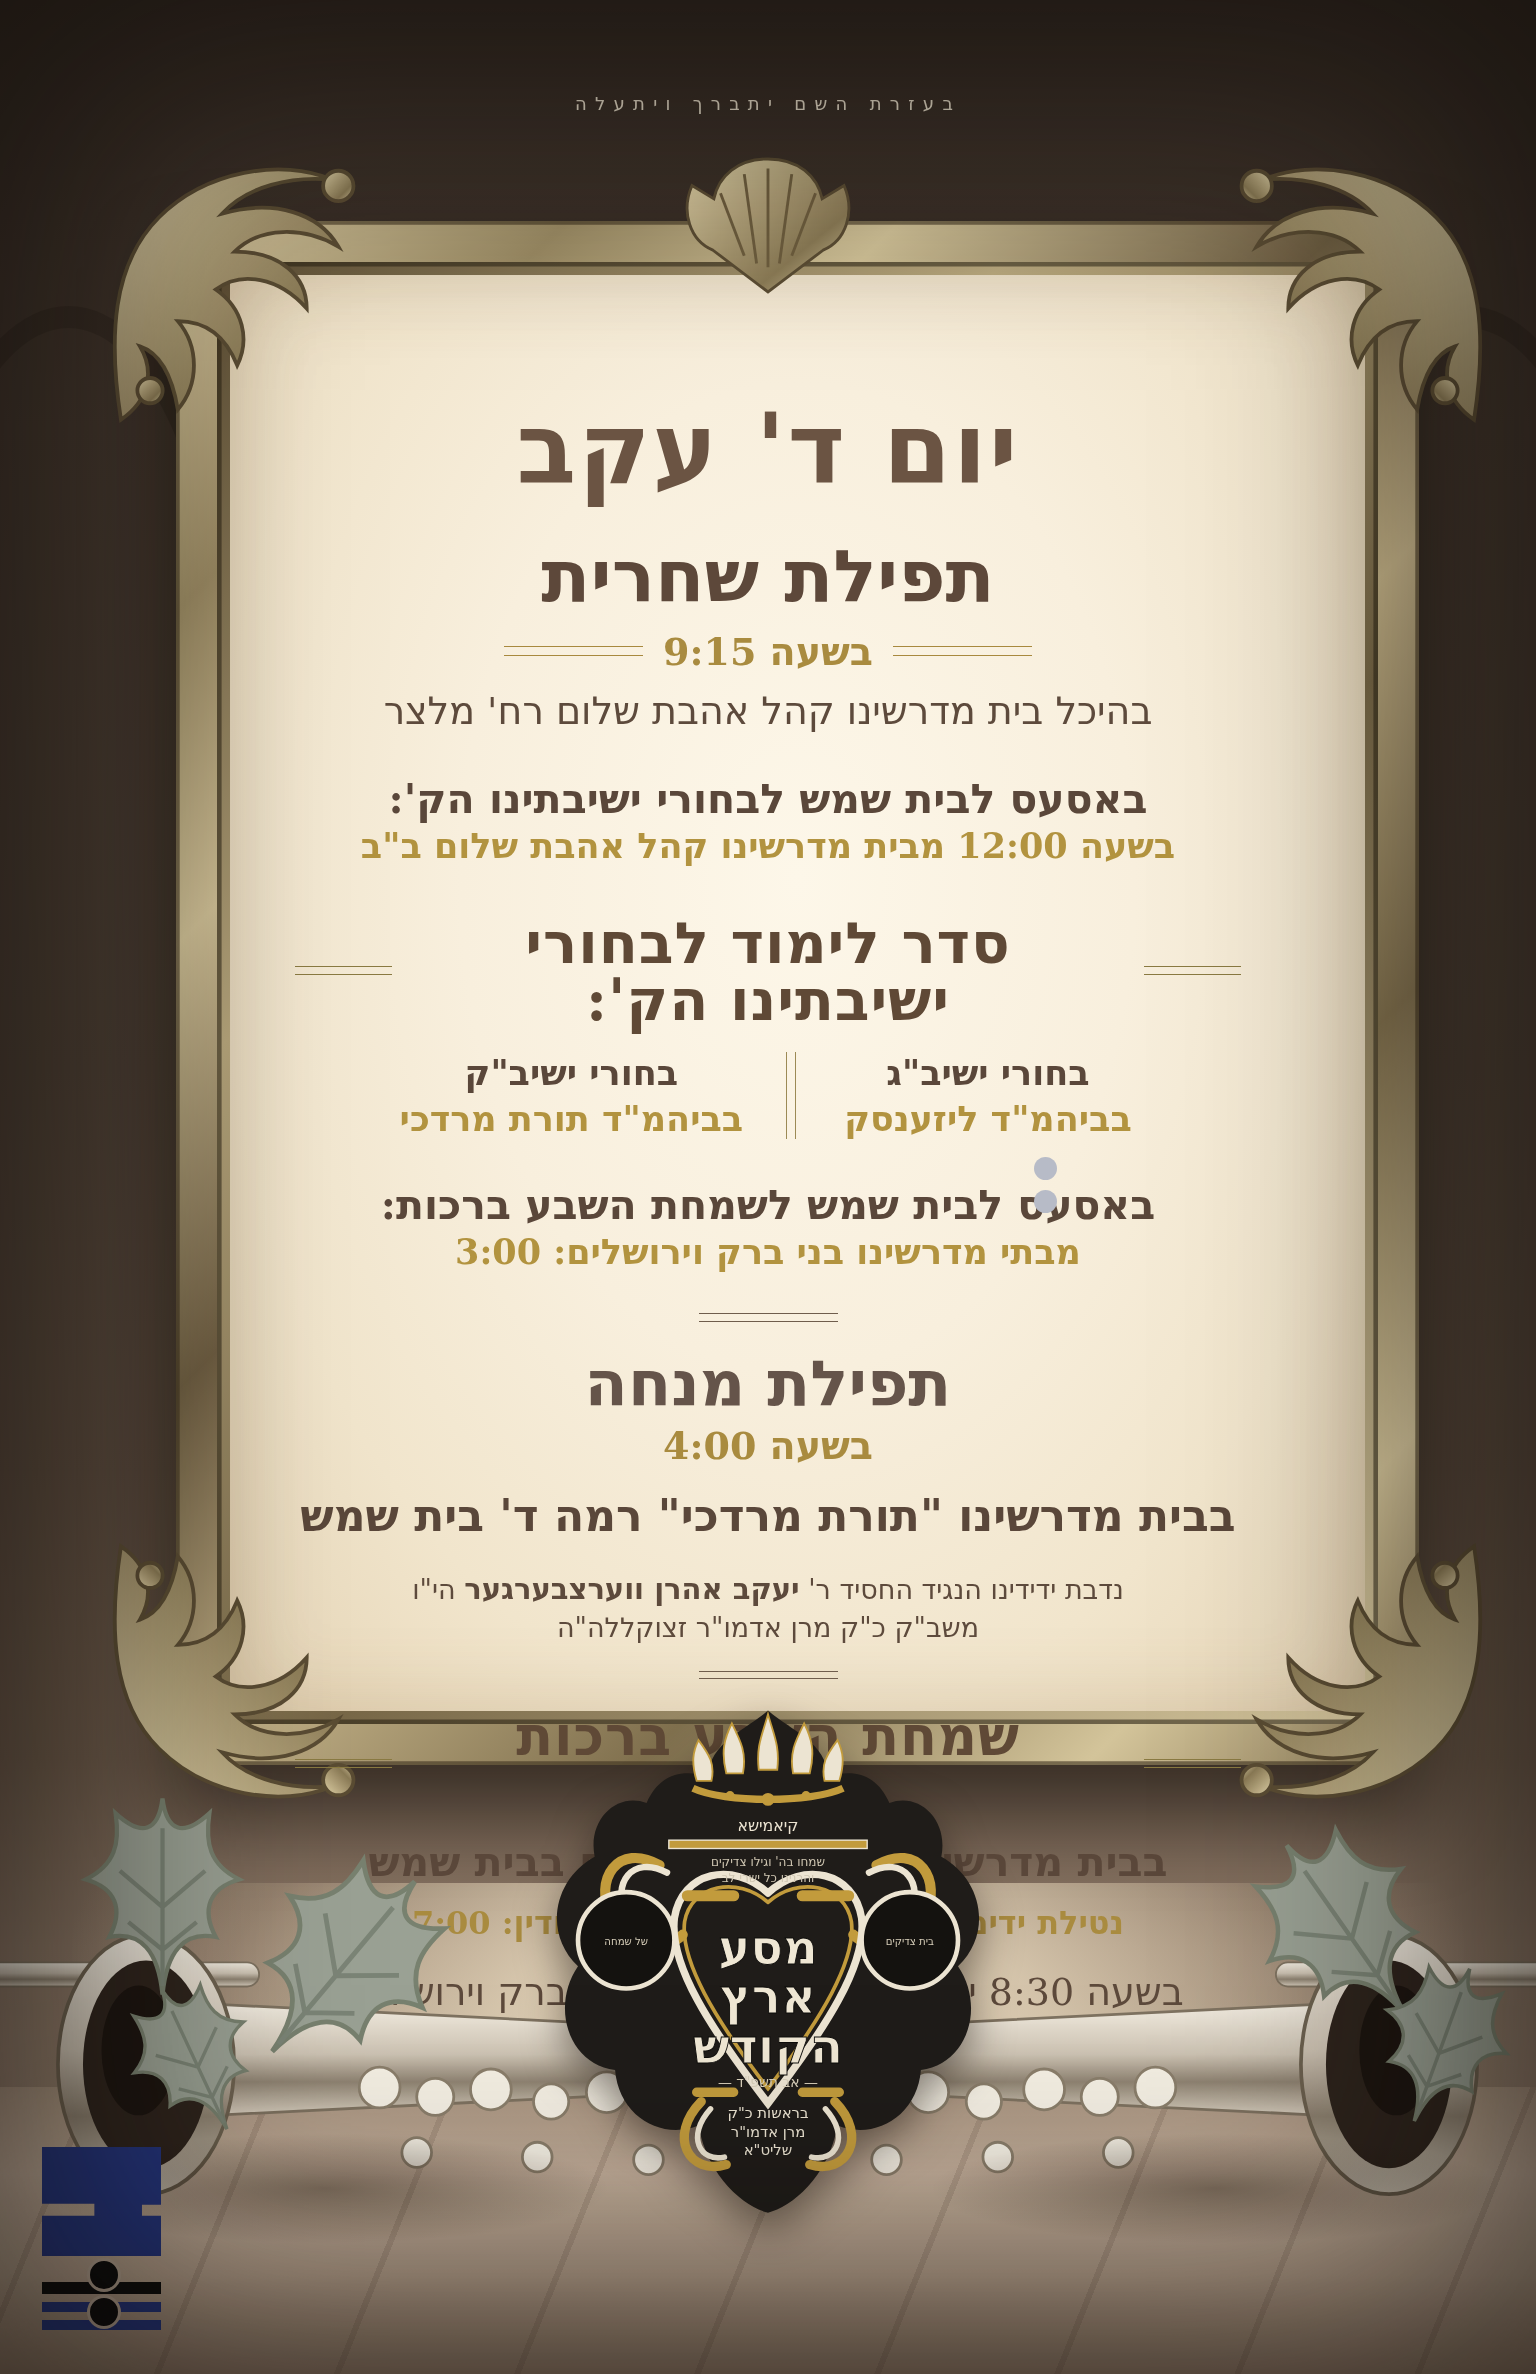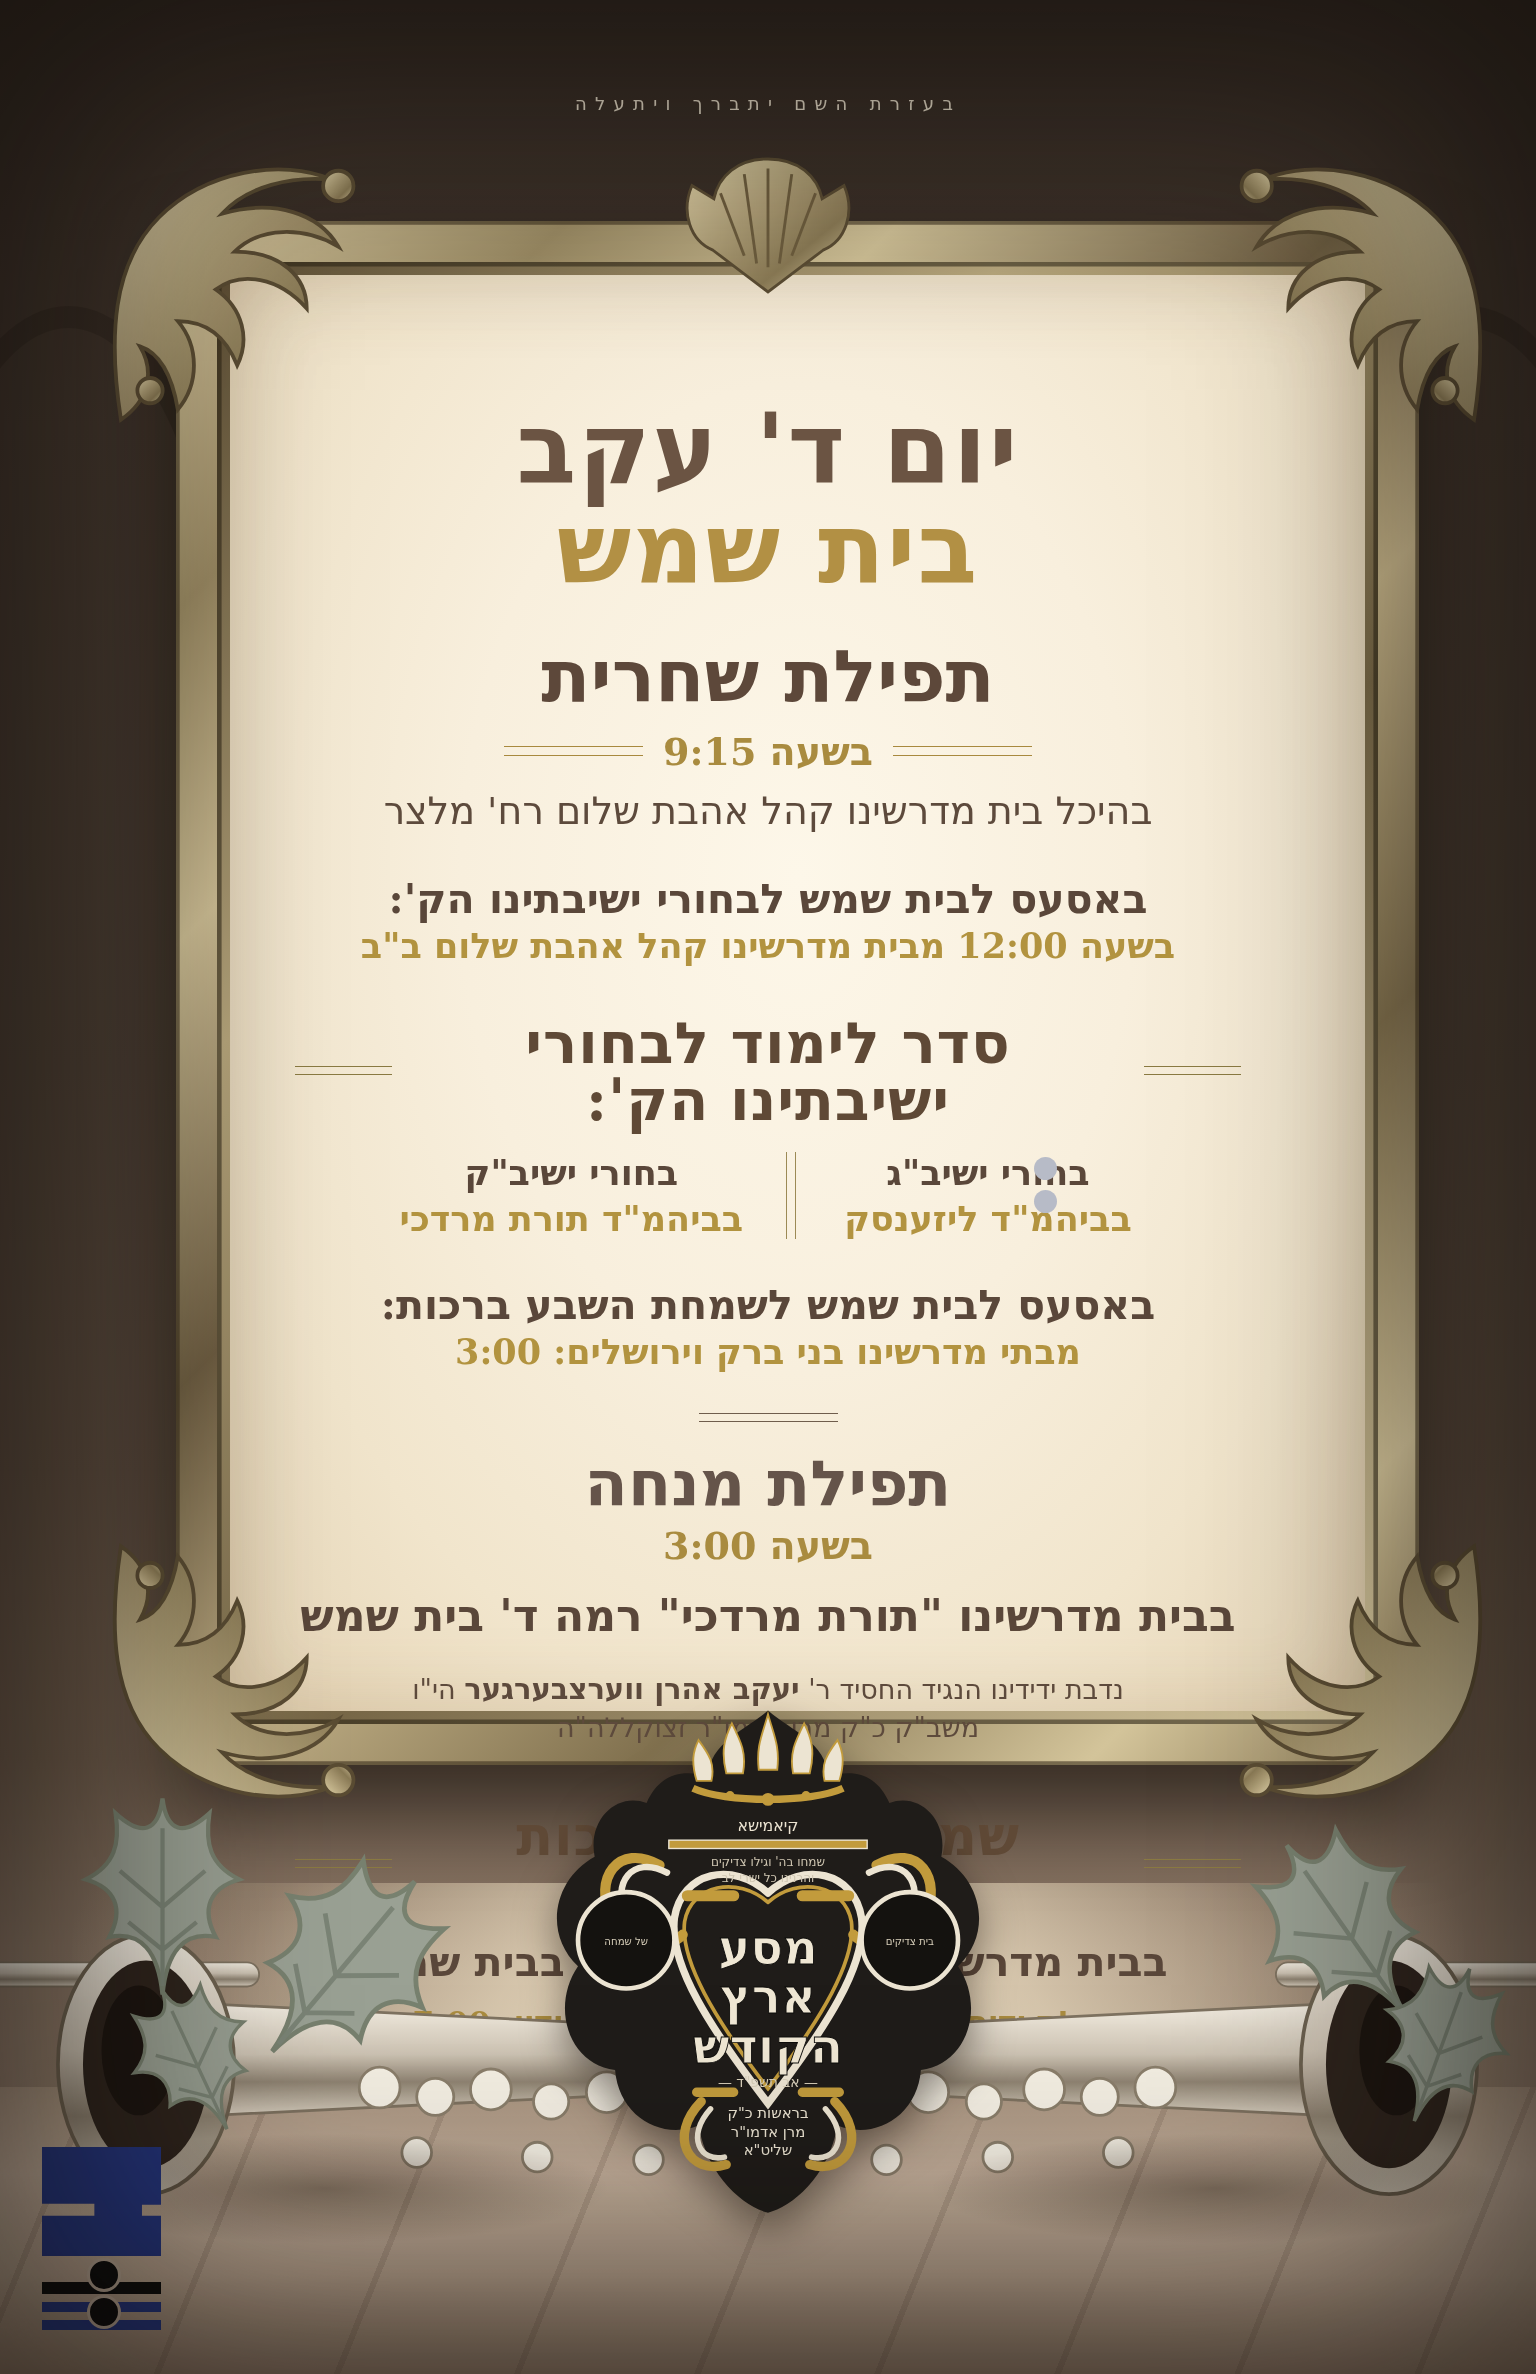--- a/index.html
+++ b/index.html
@@ -146,21 +146,20 @@
     </svg>
   <svg class="ornament" style="left:1215px;top:1540px;transform:scale(-1,-1)" width="278" height="278" viewBox="0 0 300 300">
       <use href="#flourish"></use>
     </svg>
   <svg class="ornament" style="left:654px;top:153px" width="228" height="143" viewBox="0 0 246 154">
       <use href="#crest"></use>
     </svg>
 
   <div class="content">
     <div class="title1">יום ד' עקב</div>
-    <div class="title2">בית שמש</div>
 
     <div class="h-big">תפילת שחרית</div>
     <div class="time-row">
       <div class="rule2"></div>
       <div class="time-text">
         <span>בשעה</span>
         <span>9:15</span>
       </div>
       <div class="rule2"></div>
     </div>
@@ -188,21 +187,21 @@
 
     <div class="sec-head">באסעס לבית שמש לשמחת השבע ברכות:</div>
     <div class="sec-detail">מבתי מדרשינו בני ברק וירושלים: 3:00</div>
 
     <div class="mini-divider"></div>
 
     <div class="h-mincha">תפילת מנחה</div>
     <div class="time-row" style="margin-top:7.4px">
       <div class="time-text">
         <span>בשעה</span>
-        <span>3:00</span>
+        <span>4:00</span>
       </div>
     </div>
     <div class="loc-bold">בבית מדרשינו "תורת מרדכי" רמה ד' בית שמש</div>
     <div class="donor"><span>נדבת ידידינו הנגיד החסיד ר' </span><b>יעקב אהרן ווערצבערגער</b><span> הי"ו</span></div>
     <div class="donor2">משב"ק כ"ק מרן אדמו"ר זצוקללה"ה</div>
 
     <div class="mini-divider" style="margin-top:28px"></div>
 
     <div class="ornate-row" style="margin-top:30px">
       <div class="rule2-olive"></div>

